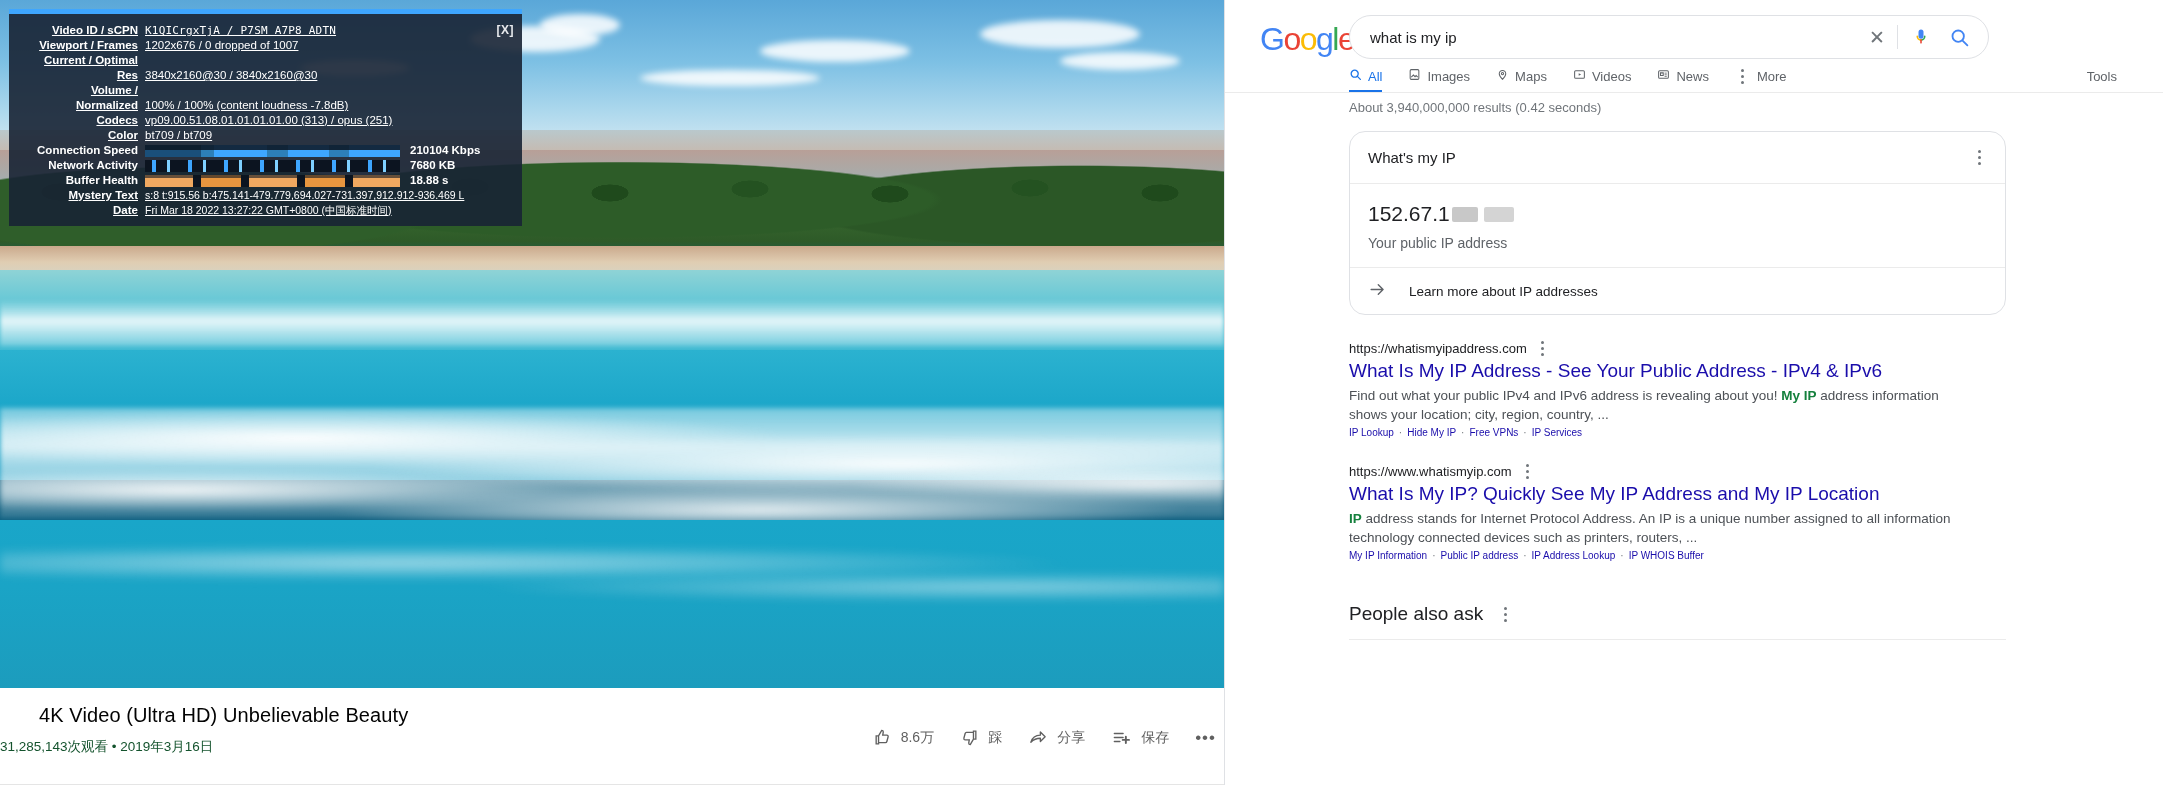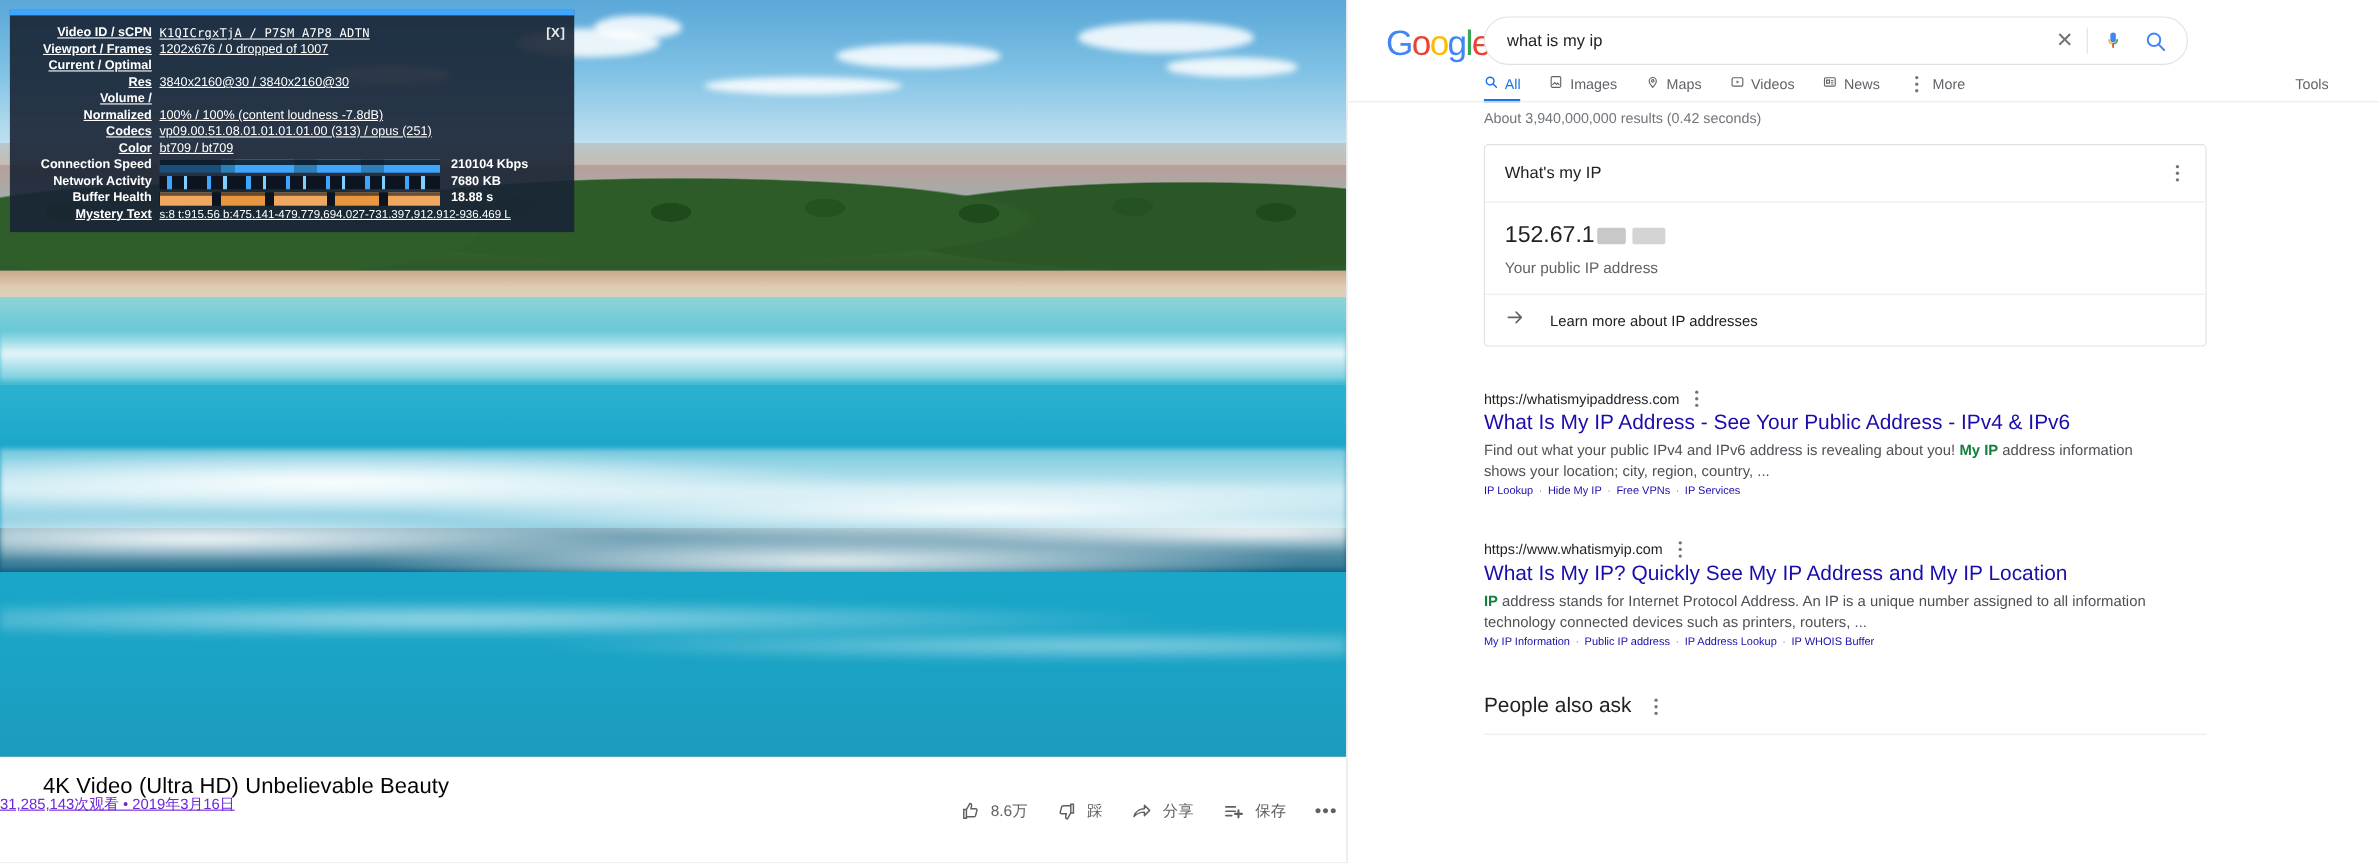--- a/index.html
+++ b/index.html
@@ -185,22 +185,22 @@
     background: rgba(12,20,32,.6);
   }
 
   
   #yt-meta { position: absolute; left: 0; top: 688px; width: 1224px; height: 97px; background:#fff; }
   #yt-title {
     position: absolute; left: 0; top: 16px;
     font-size: 20px; color: #030303; font-weight: 400; letter-spacing: .1px; padding-left: 39px;
   }
   #yt-subline {
-    position: absolute; left: 0; top: 34px;
-    font-size: 13.5px; color: #6d28d9; text-decoration: underline;
+    position: absolute; left: 0; top: 50px;
+    font-size: 13.5px; color: #14532d;
   }
   #yt-actions {
     position: absolute; right: 8px; top: 40px;
     display: flex; align-items: center; gap: 26px;
   }
   .act { display: flex; align-items: center; gap: 9px; color: #606060; font-size: 14px; cursor: pointer; }
   .act svg { display: block; }
   #yt-divider { position: absolute; left: 0; top: 96px; width: 1224px; height: 1px; background: #e5e5e5; }
 
   
@@ -247,39 +247,39 @@
   .g-tab.active { color: #1a73e8; }
   .g-tab.active::after {
     content: ''; position: absolute; left: 0; right: 0; bottom: -1px; height: 3px; background: #1a73e8;
   }
   #g-tools { position: absolute; right: 46px; top: 0; height: 32px; display: flex; align-items: center; font-size: 13px; color: #5f6368; cursor: pointer; }
   #g-tabbar-line { position: absolute; left: 0; top: 92px; width: 100%; height: 1px; background: #ebebeb; }
 
   #g-body { position: absolute; left: 124px; top: 100px; width: 680px; }
   #g-resultstats { font-size: 13px; color: #70757a; margin-bottom: 16px; }
 
-  #ip-card { border: 1px solid #dfe1e5; border-radius: 4px; width: 657px; }
+  #ip-card { border: 1px solid #dfe1e5; border-radius: 16px; width: 657px; }
   #ip-card-head {
     height: 52px; display: flex; align-items: center; justify-content: space-between;
     padding: 0 18px 0 18px; border-bottom: 1px solid #ebebeb;
   }
   #ip-card-title { font-size: 15px; color: #202124; }
   .kebab { width: 16px; display: flex; flex-direction: column; align-items: center; gap: 3px; cursor: pointer; }
   .kebab i { width: 3px; height: 3px; border-radius: 50%; background: #70757a; display: block; }
   #ip-card-body { padding: 18px 18px 16px 18px; border-bottom: 1px solid #ebebeb; }
   #ip-value { font-size: 21px; color: #202124; display: flex; align-items: center; }
   #ip-mask { display: inline-flex; gap: 6px; margin-left: 2px; align-items: center; }
   #ip-mask i { display: block; height: 15px; border-radius: 2px; }
   #ip-mask i:nth-child(1) { width: 26px; background: #c8c8c8; }
   #ip-mask i:nth-child(2) { width: 30px; background: #d4d4d4; }
   #ip-caption { font-size: 14px; color: #5f6368; margin-top: 9px; }
   #ip-card-foot { height: 46px; display: flex; align-items: center; gap: 22px; padding: 0 18px; }
   #ip-learn { font-size: 13.5px; color: #202124; cursor: pointer; }
 
-  .result { margin-top: 40px; width: 680px; }
+  .result { margin-top: 26px; width: 680px; }
   .r-url-row { display: flex; align-items: center; gap: 8px; }
   .r-url { font-size: 13px; color: #202124; }
   .r-title { font-size: 19px; color: #1a0dab; margin-top: 3px; cursor: pointer; line-height: 24px; }
   .r-snippet { font-size: 13.5px; color: #4d5156; line-height: 19px; margin-top: 3px; max-width: 625px; }
   .r-snippet b { font-weight: 700; color: #15803d; }
   .r-links { font-size: 10px; color: #1a0dab; margin-top: 3px; }
   .r-links span.sep { color: #70757a; margin: 0 5px; }
   .r-links a { color: #1a0dab; text-decoration: none; cursor: pointer; }
 
   #paa { margin-top: 42px; display: flex; align-items: center; gap: 14px; }
@@ -358,20 +358,24 @@
         <div class="graphrow">
           <div class="slabel">Buffer Health</div>
           <div class="graph g-buf"></div>
           <div class="gnum">18.88 s</div>
         </div>
 
         <div class="srow">
           <div class="slabel">Mystery Text</div>
           <div class="sval tiny">s:8 t:915.56 b:475.141-479.779,694.027-731.397,912.912-936.469 L</div>
         </div>
+        <div class="srow">
+          <div class="slabel">Date</div>
+          <div class="sval tiny">Fri Mar 18 2022 13:27:22 GMT+0800 (中国标准时间)</div>
+        </div>
       </div>
     </div>
 
     <div id="yt-meta">
       <div id="yt-title">4K Video (Ultra HD) Unbelievable Beauty</div>
       <div id="yt-subline">31,285,143次观看 • 2019年3月16日</div>
 
       <div id="yt-actions">
         <div class="act">
           <span>

